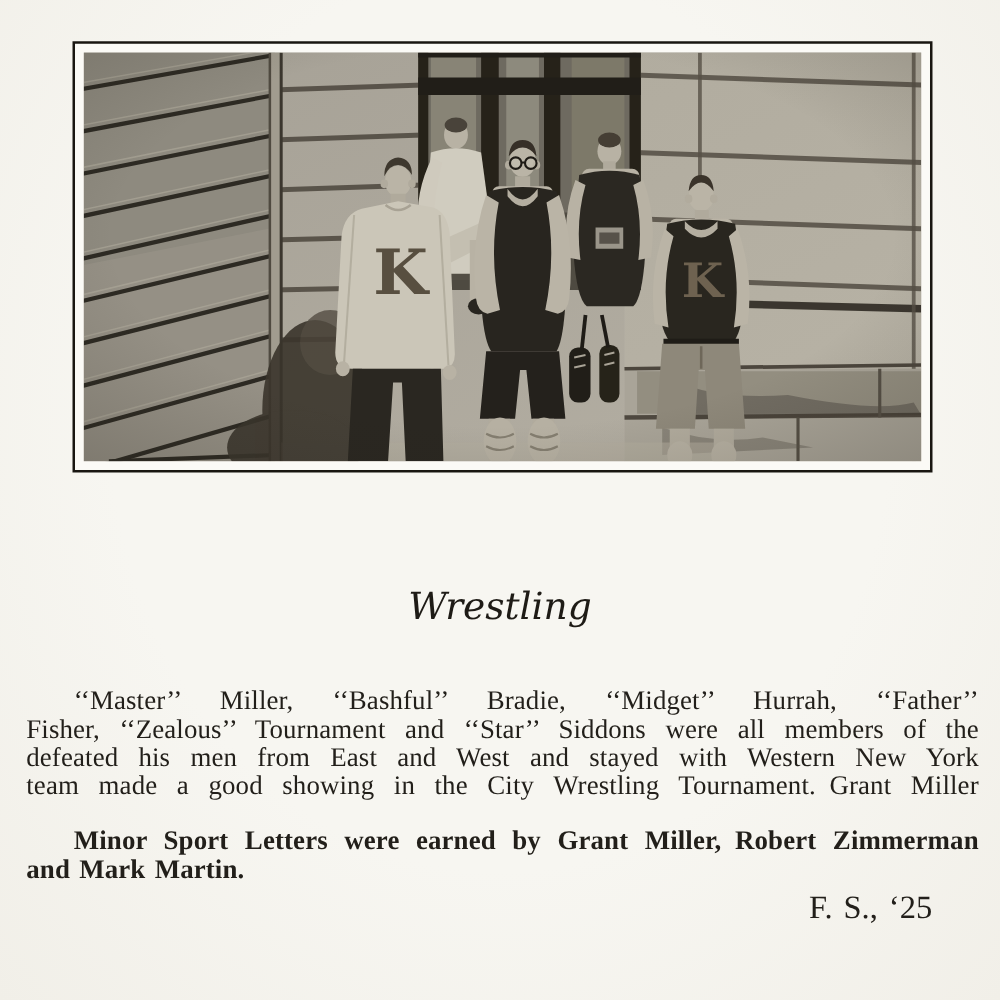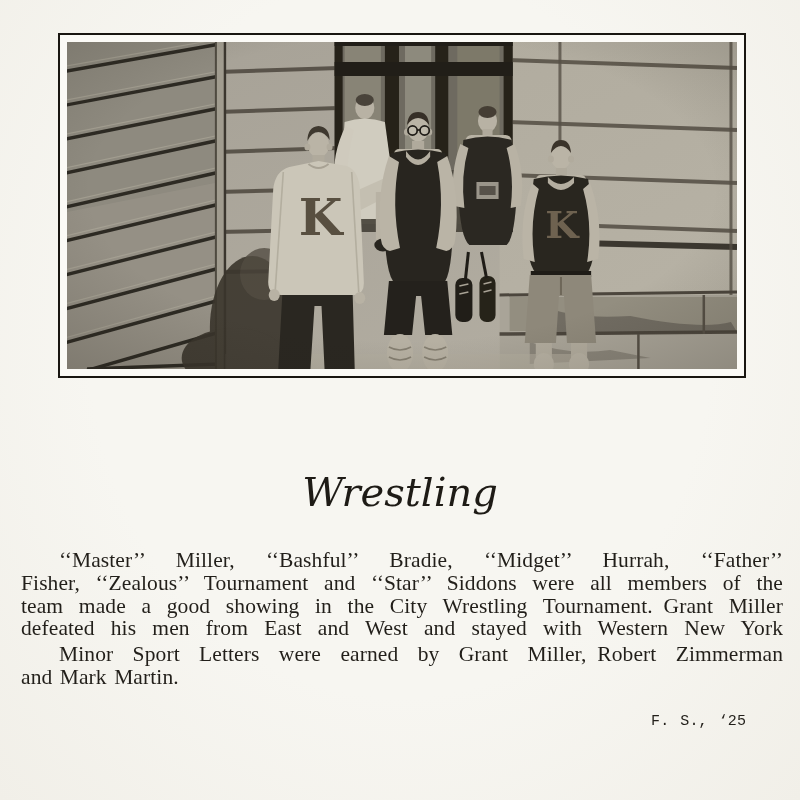--- a/index.html
+++ b/index.html
@@ -23,39 +23,39 @@
     box-shadow:0 0 0 1px rgba(250,249,245,.9) inset;
   }
   .photo{width:100%;height:100%;overflow:hidden;background:#a6a196;}
   .photo svg{display:block;width:100%;height:100%;}
   
   .title{
     position:absolute;left:0;top:468px;width:800px;margin:0;
     text-align:center;
     font-family:"DejaVu Serif", serif;
     font-style:italic;font-weight:500;
-    font-size:40px;line-height:1.2;
+    font-size:30px;line-height:1.2;
     letter-spacing:0px;color:#1e1b16;
   }
   
   .article{
     position:absolute;left:21px;top:549px;width:762px;
     font-size:21.5px;line-height:22.8px;
     word-spacing:0.09em;letter-spacing:0.1px;
     color:#221f1a;
   }
   .para{margin:0;}
   .line{display:block;text-align:justify;text-align-last:justify;}
   .line.first{text-indent:38px;}
   .line.last{text-align-last:left;}
   .para-hurrah{margin-top:1px;}
-  .para-letters{margin-top:3px;}
+  .para-letters{margin-top:21px;font-weight:bold;}
   .signature{
-    margin-top:22px;text-align:right;padding-right:37px;
-    font-size:15px;color:#221f1a;font-family:Liberation Mono, monospace;
+    margin-top:8px;text-align:right;padding-right:37px;
+    font-size:26px;color:#221f1a;
   }
 </style>
 </head>
 <body>
 
 <div class="page">
 
   <figure class="photo-frame">
     <div class="photo">
       <svg viewBox="0 0 666 327" preserveAspectRatio="none">
@@ -271,22 +271,22 @@
       </svg>
     </div>
   </figure>
 
   <h1 class="title">Wrestling</h1>
 
   <div class="article">
     <p class="para">
       <span class="line first">‘‘Master’’ Miller, ‘‘Bashful’’ Bradie, ‘‘Midget’’ Hurrah, ‘‘Father’’</span>
       <span class="line">Fisher, ‘‘Zealous’’ Tournament and ‘‘Star’’ Siddons were all members of the</span>
+      <span class="line">defeated his men from East and West and stayed with Western New York</span>
       <span class="line">team made a good showing in the City Wrestling Tournament. Grant Miller</span>
-      <span class="line">defeated his men from East and West and stayed with Western New York</span>
     </p>
     <p class="para para-letters">
       <span class="line first">Minor Sport Letters were earned by Grant Miller, Robert Zimmerman</span>
       <span class="line last">and Mark Martin.</span>
     </p>
     <div class="signature">F. S., ‘25</div>
   </div>
 
 </div>
 

